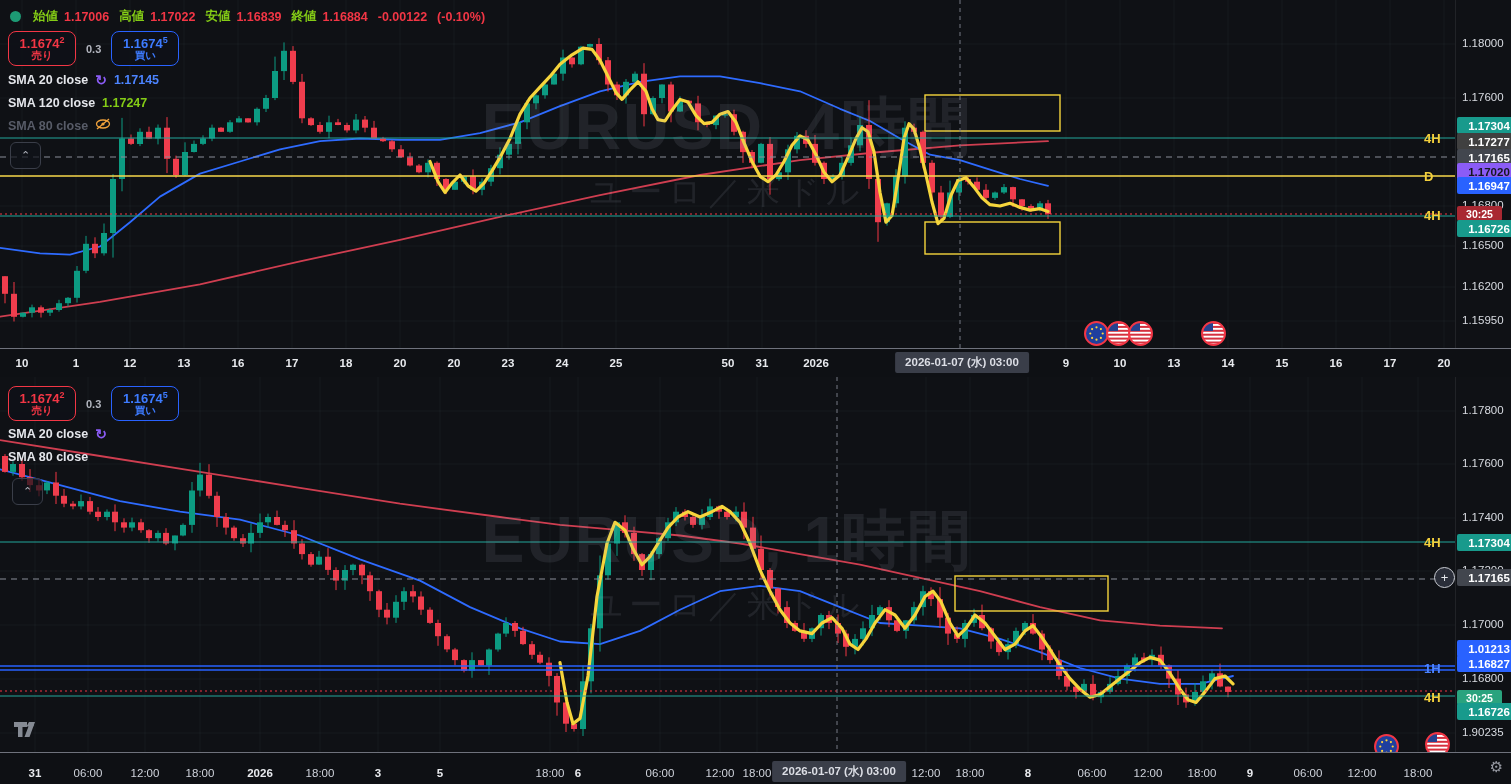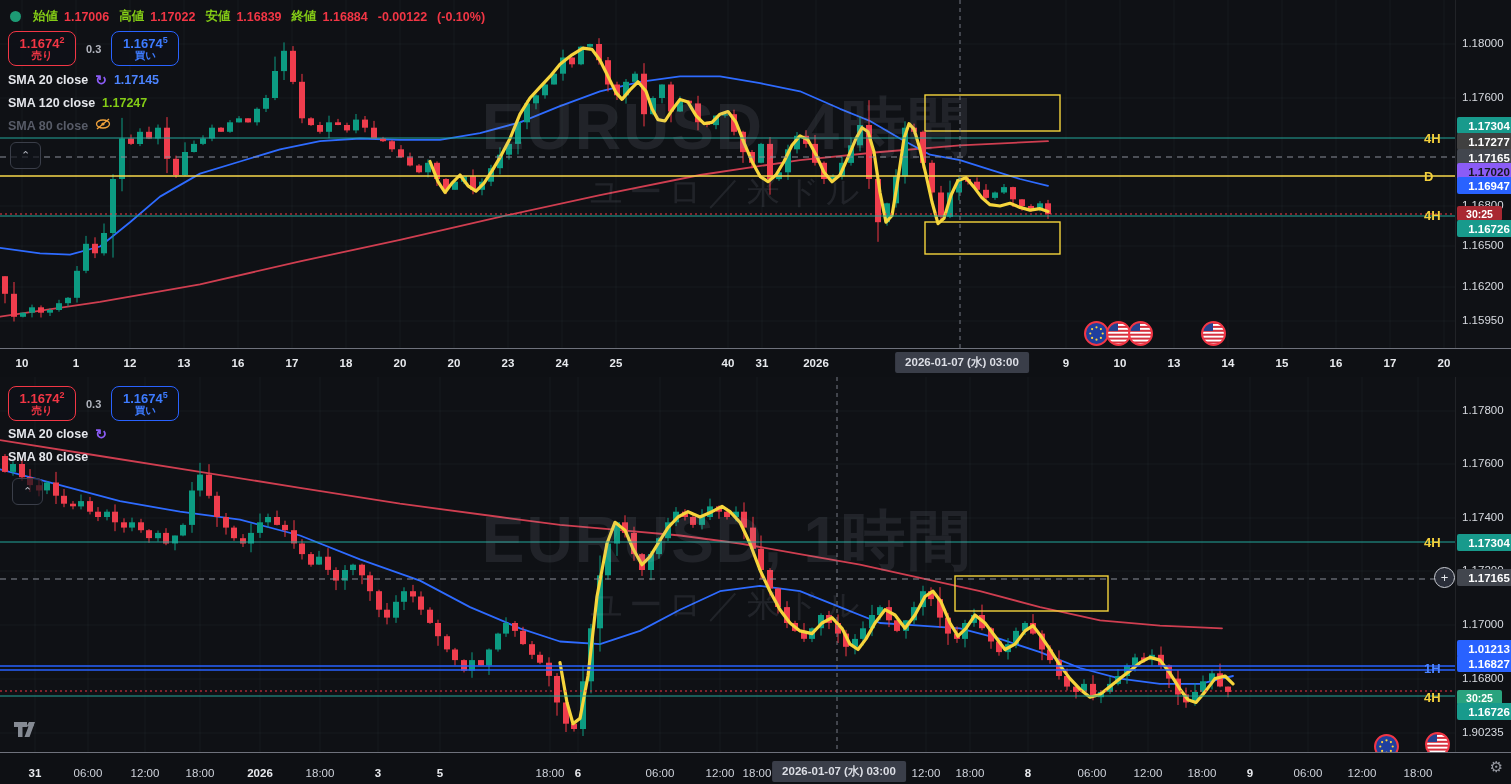--- a/index.html
+++ b/index.html
@@ -496,21 +496,21 @@
       <div class="tlab b" style="left:130px">12</div>
       <div class="tlab b" style="left:184px">13</div>
       <div class="tlab b" style="left:238px">16</div>
       <div class="tlab b" style="left:292px">17</div>
       <div class="tlab b" style="left:346px">18</div>
       <div class="tlab b" style="left:400px">20</div>
       <div class="tlab b" style="left:454px">20</div>
       <div class="tlab b" style="left:508px">23</div>
       <div class="tlab b" style="left:562px">24</div>
       <div class="tlab b" style="left:616px">25</div>
-      <div class="tlab b" style="left:728px">40</div>
+      <div class="tlab b" style="left:728px">50</div>
       <div class="tlab b" style="left:762px">31</div>
       <div class="tlab b" style="left:816px">2026</div>
       <div class="tlab b" style="left:1066px">9</div>
       <div class="tlab b" style="left:1120px">10</div>
       <div class="tlab b" style="left:1174px">13</div>
       <div class="tlab b" style="left:1228px">14</div>
       <div class="tlab b" style="left:1282px">15</div>
       <div class="tlab b" style="left:1336px">16</div>
       <div class="tlab b" style="left:1390px">17</div>
       <div class="tlab b" style="left:1444px">20</div>

